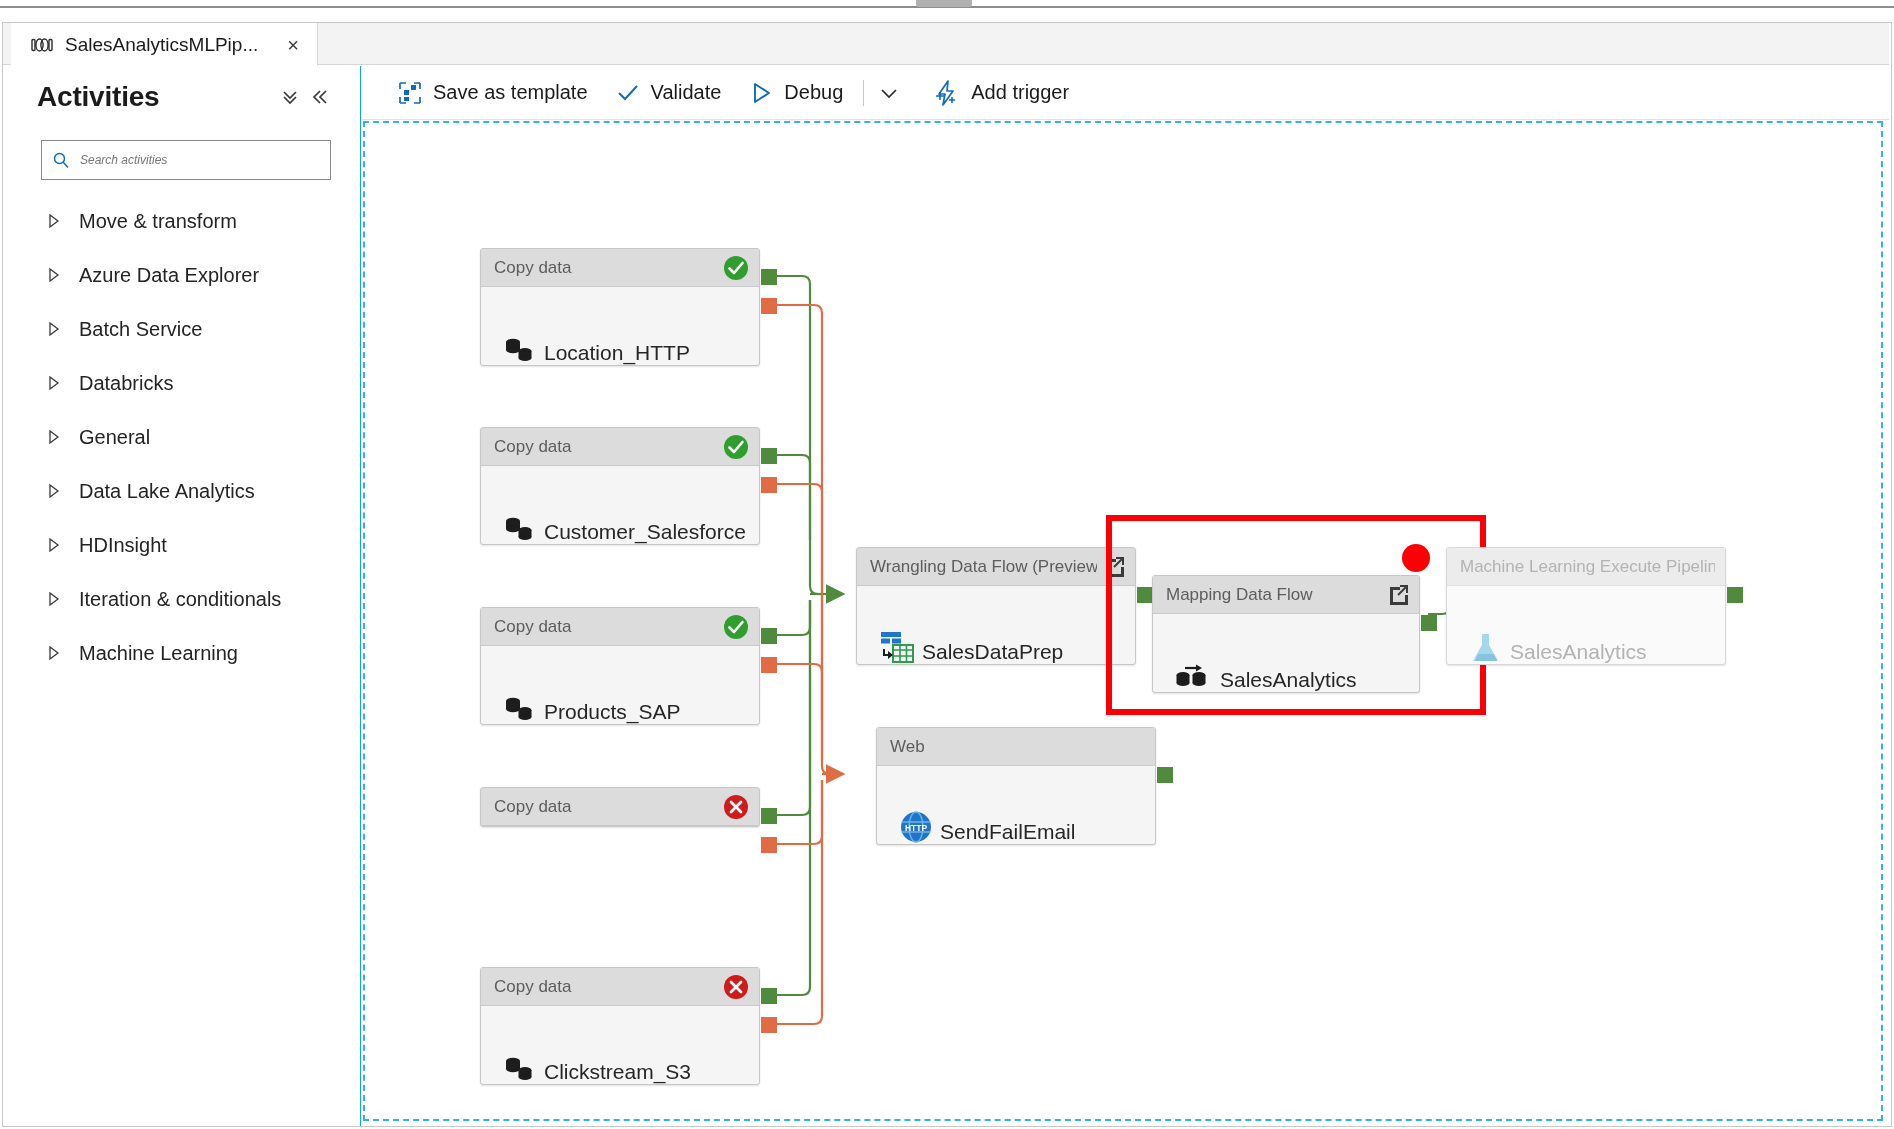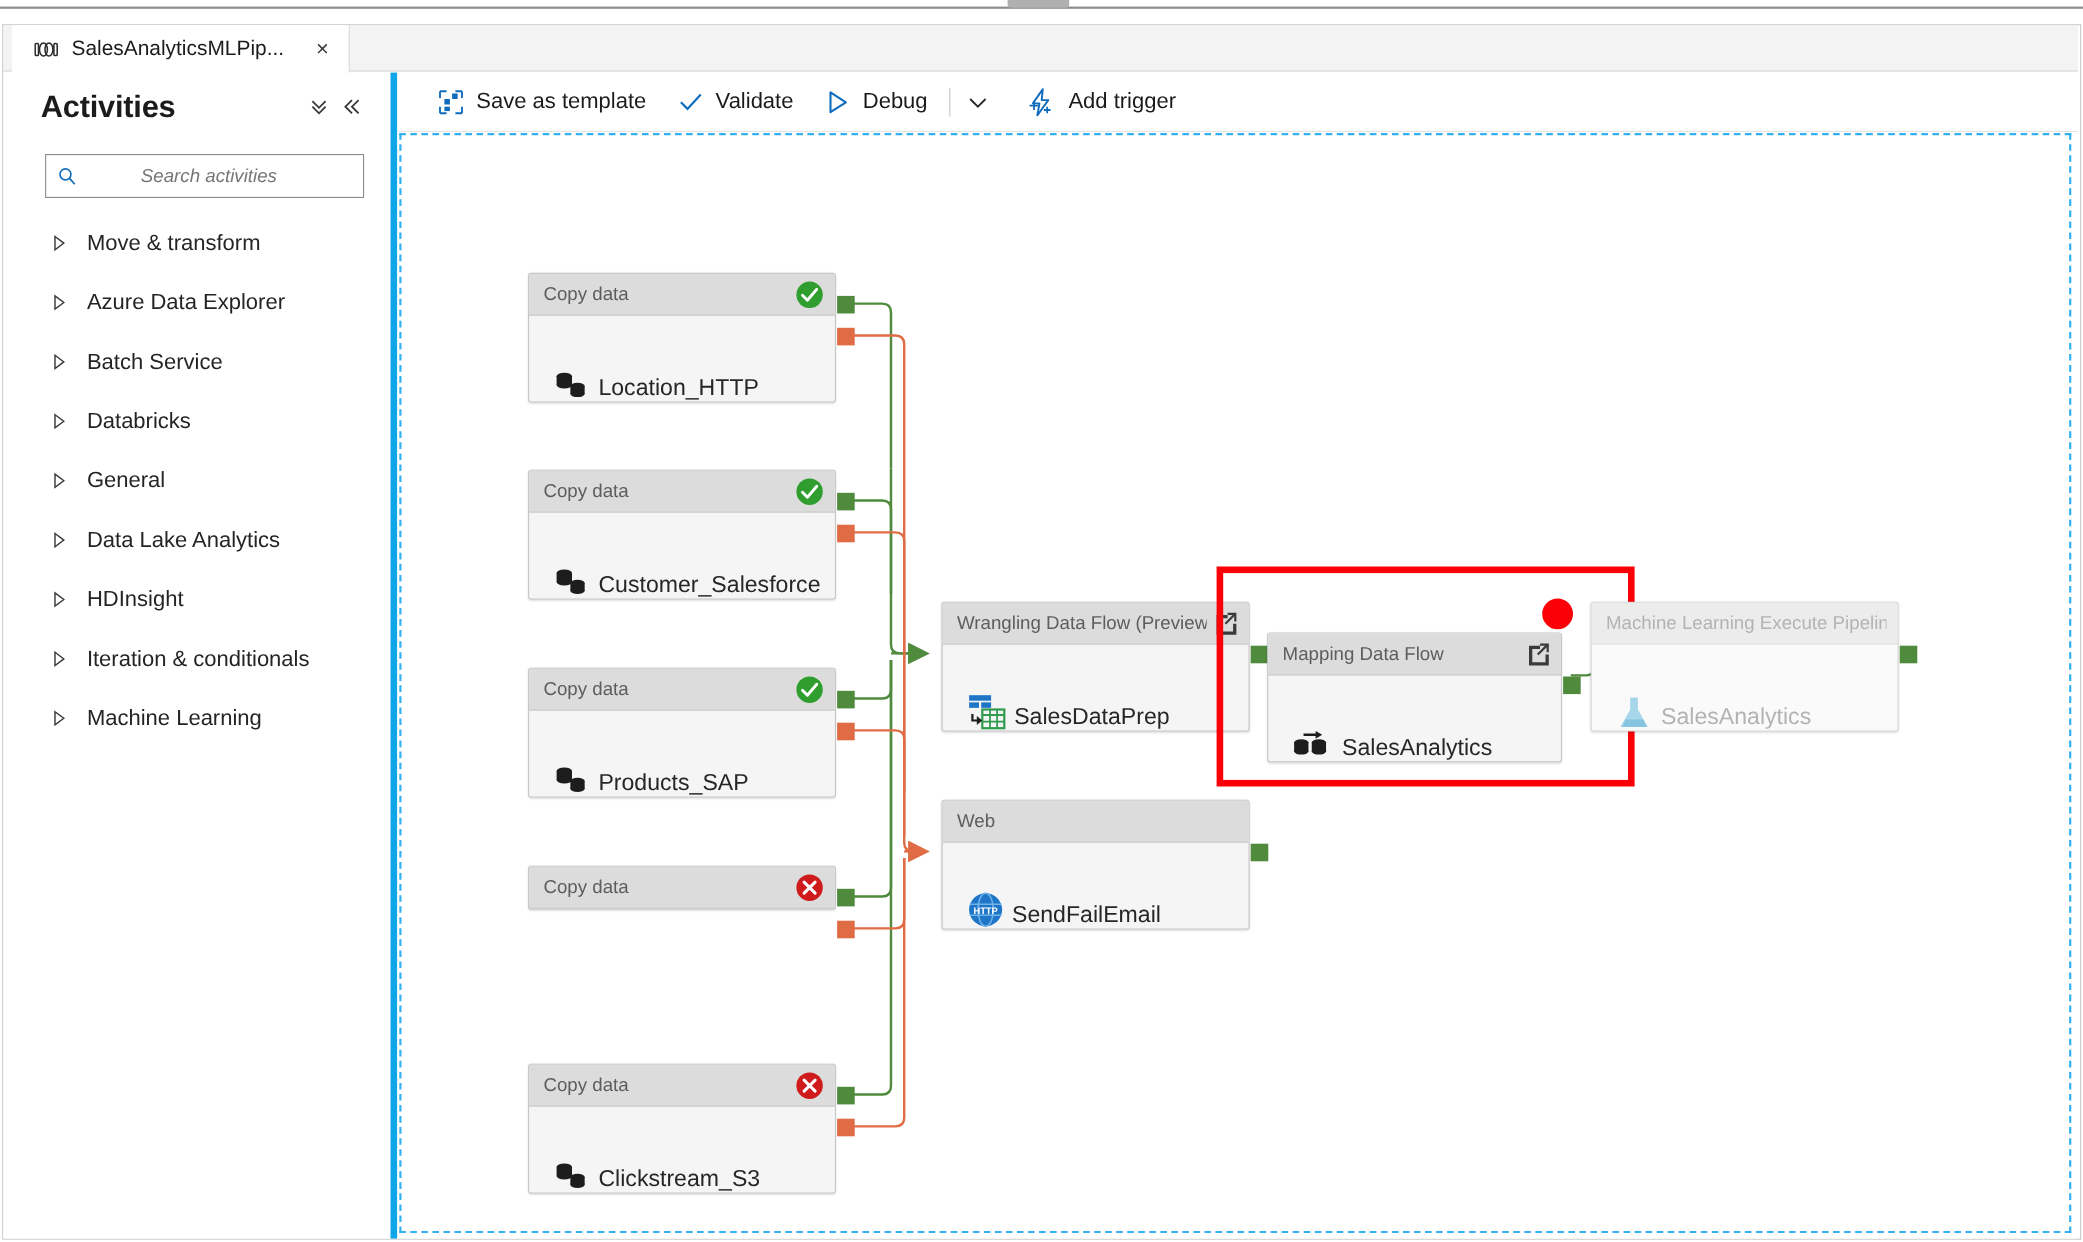--- a/index.html
+++ b/index.html
@@ -72,21 +72,21 @@
     cursor: pointer;
     padding: 2px 4px;
   }
 
   
   .sidebar {
     position: absolute;
     left: 3px; top: 66px;
     width: 358px; height: 1060px;
     background: #ffffff;
-    border-right: 6px solid #0ea5e9;
+    border-right: 1px solid #0ea5e9;
   }
   .sidebar-header {
     position: absolute;
     left: 0; top: 0;
     width: 358px; height: 62px;
     display: flex;
     align-items: center;
     padding: 0 26px 0 34px;
   }
   .sidebar-title {
@@ -108,27 +108,26 @@
     width: 290px; height: 40px;
     border: 1px solid #8a8a8a;
     background: #fff;
     display: flex;
     align-items: center;
     padding: 0 10px;
     gap: 8px;
   }
   .search-input {
     border: 0; outline: 0;
-    font-size: 17px;
+    font-size: 12px;
     font-style: italic;
     color: #4d7c0f;
     background: transparent;
     width: 100%;
     font-family: "Liberation Sans", sans-serif;
-    margin-left: 48px;
   }
   .search-input::placeholder { color: #767676; font-style: italic; }
 
   .act-list {
     position: absolute;
     left: 0; top: 128px;
     width: 358px;
   }
   .act-item {
     height: 54px;
@@ -621,21 +620,21 @@
             <path d="M14 20 h20 M14 26 h20 M21 15 v17 M27.5 15 v17" stroke="#2e9b4e" stroke-width="1.6"></path>
             <path d="M5 19 v6 h6" fill="none" stroke="#1d1d1d" stroke-width="2"></path>
             <polygon points="9,21 14,25 9,29" fill="#1d1d1d"></polygon>
           </svg>
         </span>
         <span class="node-name">SalesDataPrep</span>
       </div>
       <div class="port green" style="left:280px; top:39px;"></div>
     </div>
 
-    <div class="node" style="left:494px; top:607px; width:280px;">
+    <div class="node" style="left:514px; top:607px; width:280px;">
       <div class="node-head">
         <span class="node-type">Web</span>
       </div>
       <div class="node-body">
         <span class="node-icon">
           <svg width="34" height="34" viewBox="0 0 34 34">
             <circle cx="17" cy="17" r="15" fill="#1f76c8"></circle>
             <ellipse cx="17" cy="17" rx="7" ry="15" fill="none" stroke="#6fb3e8" stroke-width="1.4"></ellipse>
             <path d="M2.5 12 h29 M2.5 22 h29" stroke="#6fb3e8" stroke-width="1.4"></path>
             <text x="17" y="21" font-family="'Liberation Sans',sans-serif" font-size="8.5" font-weight="bold" fill="#ffffff" text-anchor="middle">HTTP</text>

